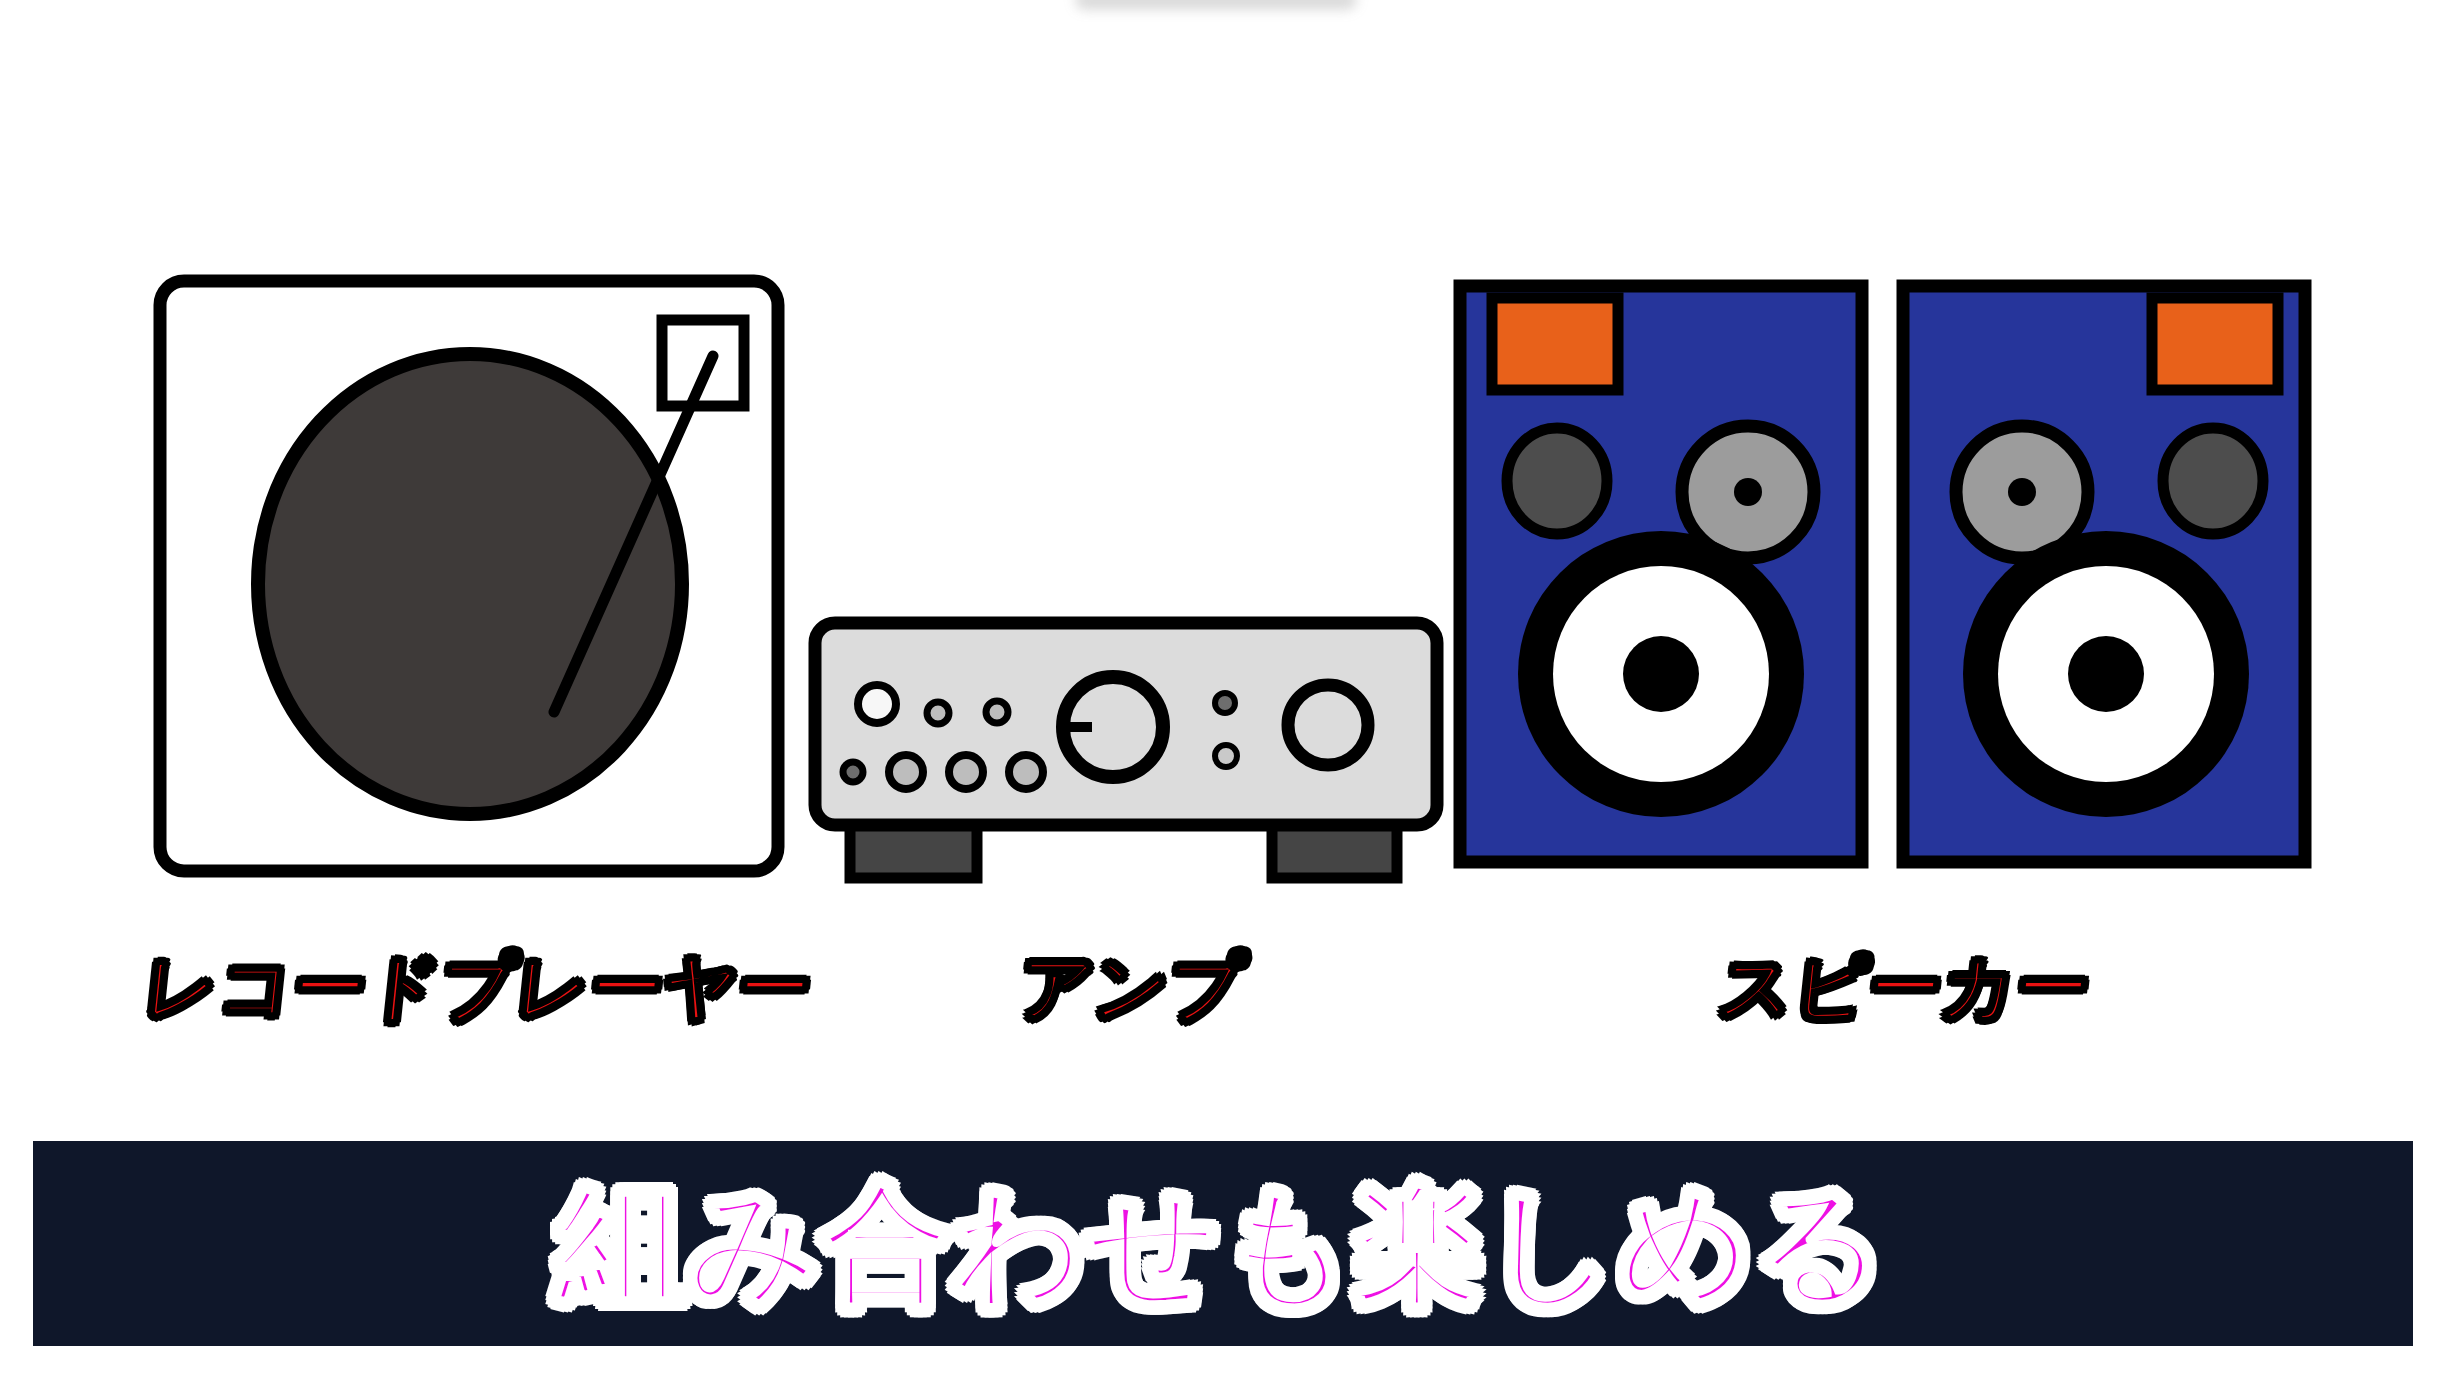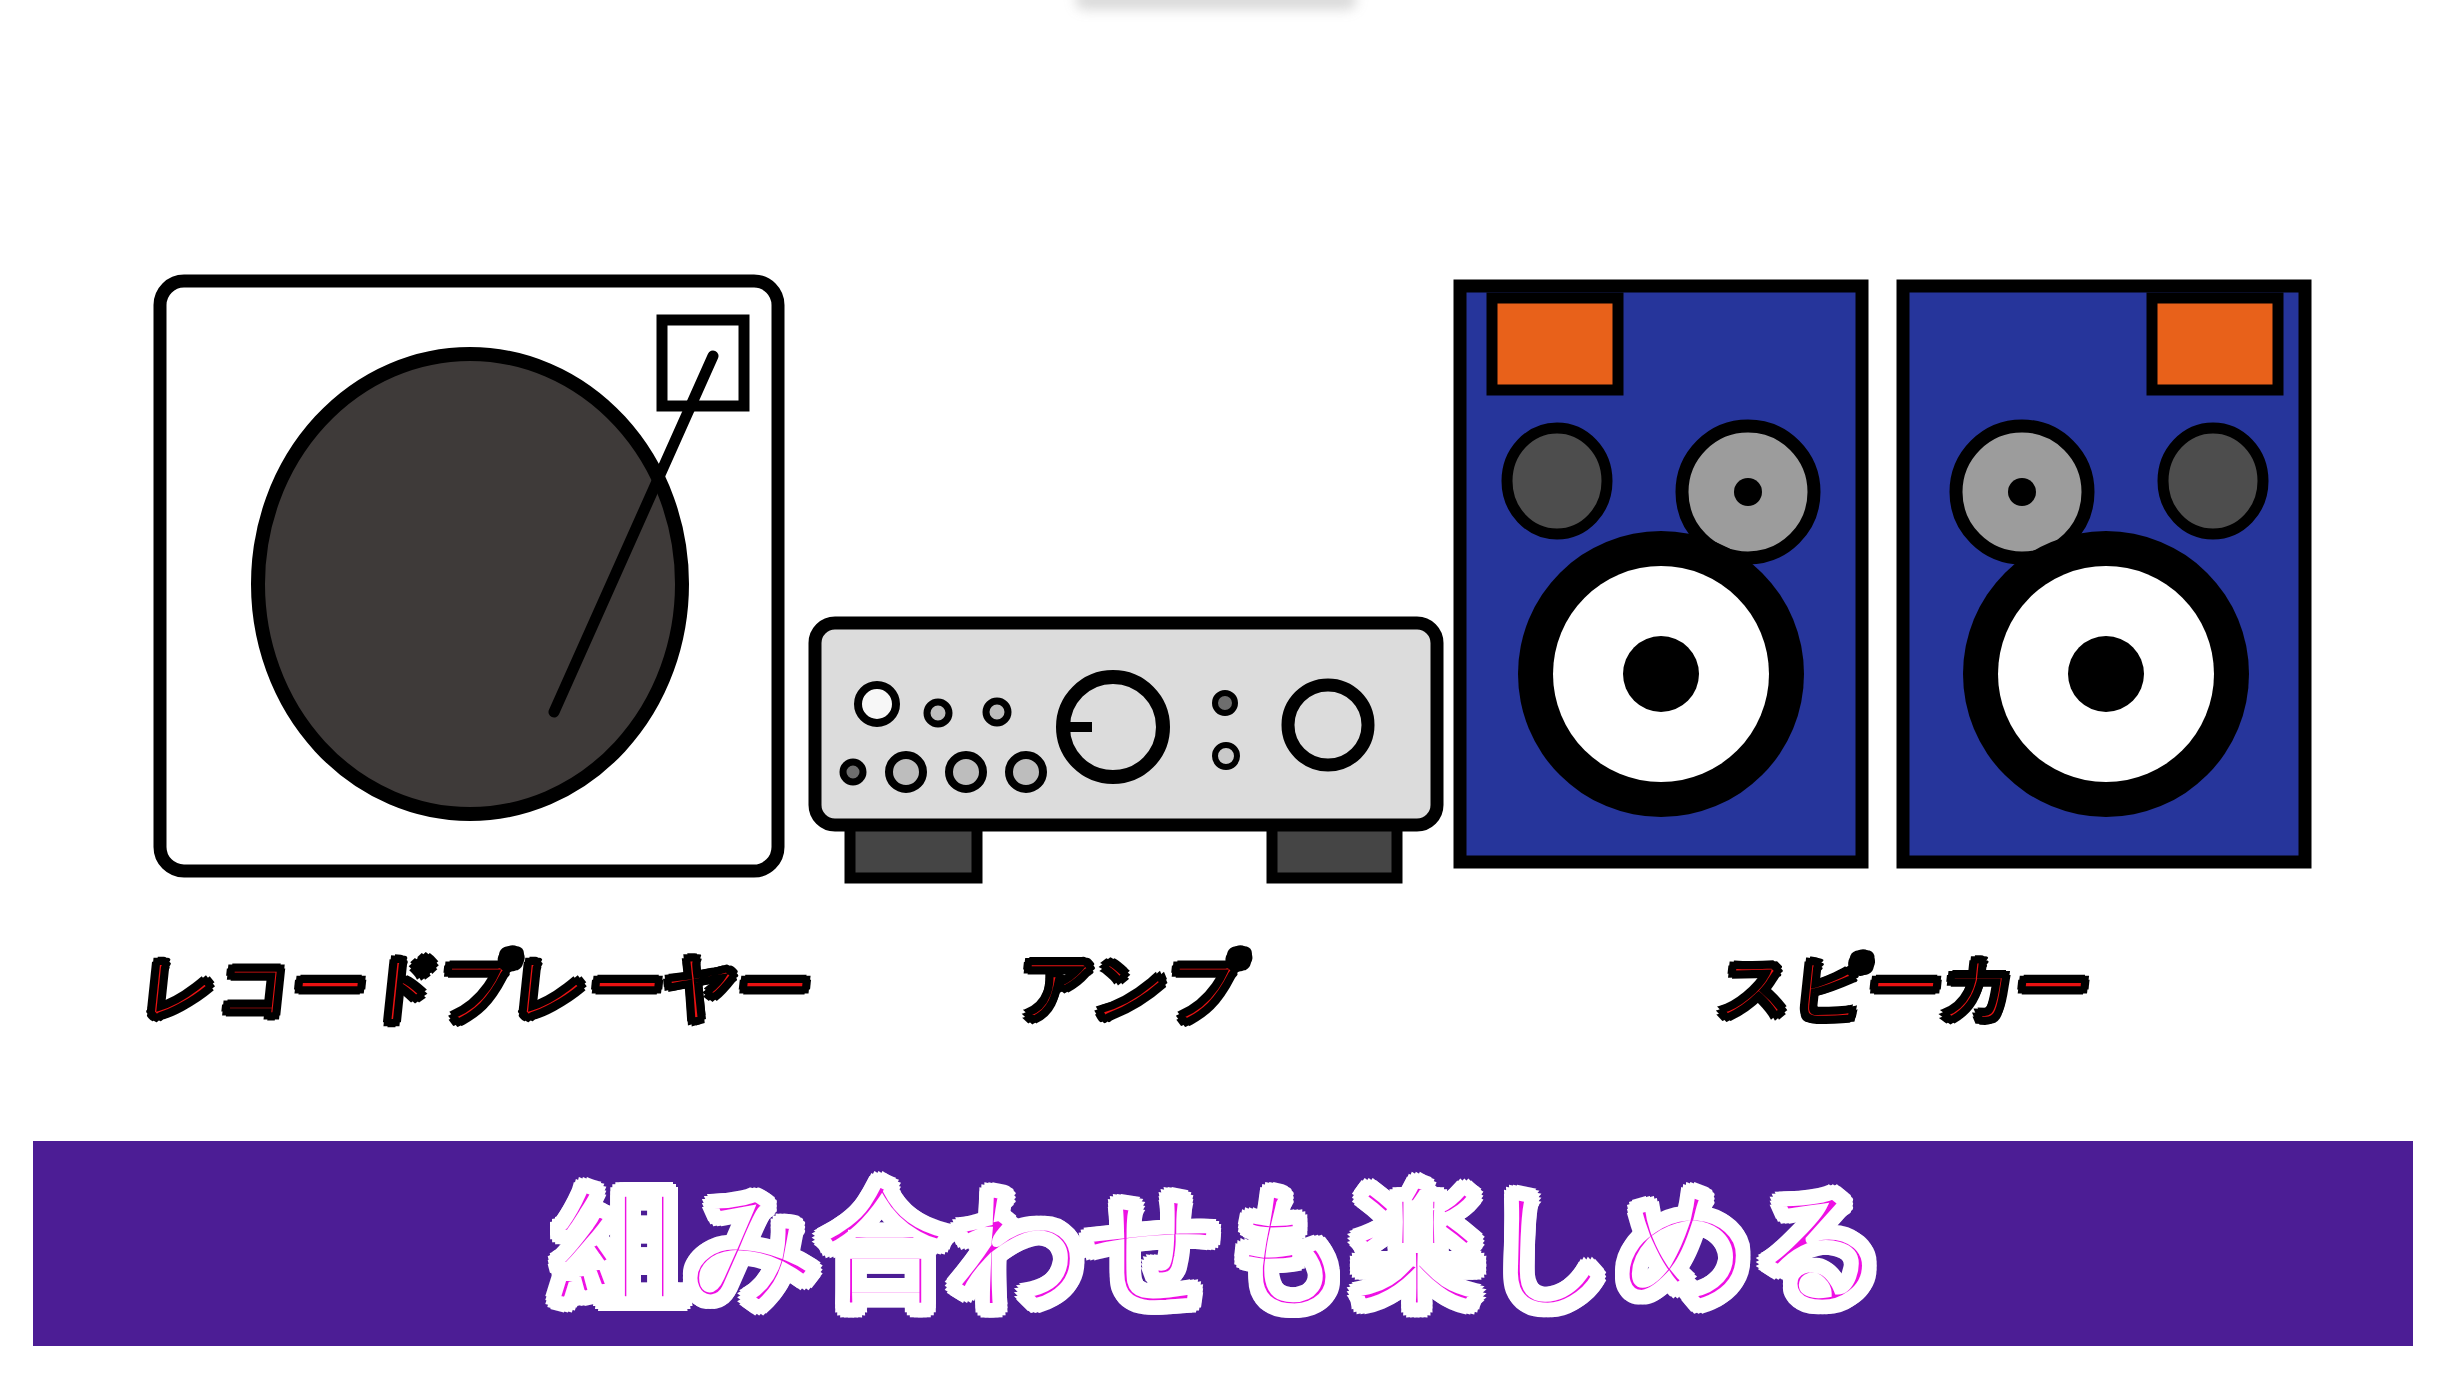--- a/index.html
+++ b/index.html
@@ -113,17 +113,17 @@
       <circle cx="2106" cy="674" r="38" fill="#000"></circle>
     </g>
   </svg>
 
   <div class="device-label label-record" style="color: rgb(234, 18, 18);">レコードプレーヤー</div>
 
   <div class="device-label label-amp" style="color: rgb(234, 18, 18);">アンプ</div>
 
   <div class="device-label label-speaker" style="color: rgb(234, 18, 18);">スピーカー</div>
 
-  <div class="banner" style="background: #4c1d95;">
+  <div class="banner" style="background: #0f172a;">
     <div class="banner-text" style="color: rgb(238, 16, 228);">組み合わせも楽しめる</div>
   </div>
 
 </div>
 
 </body></html>

